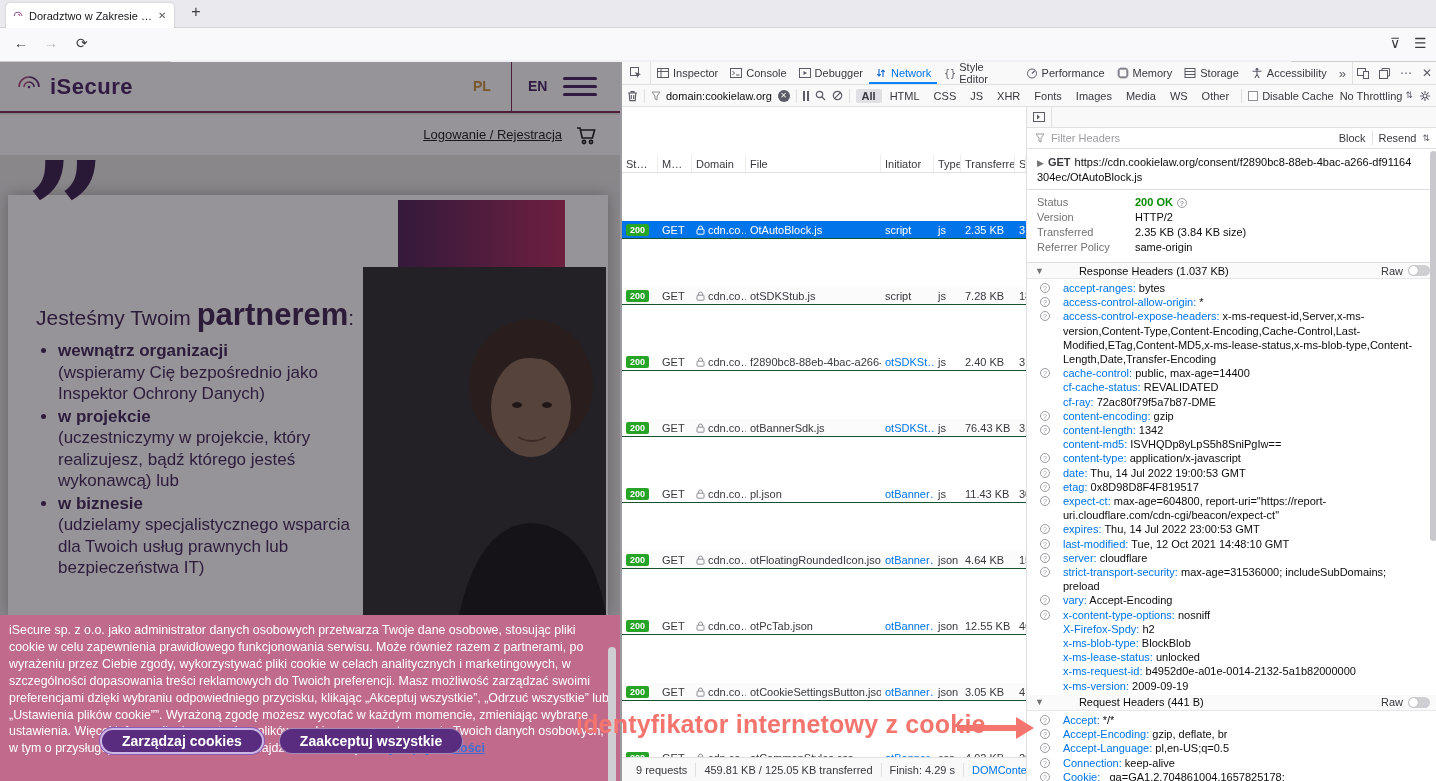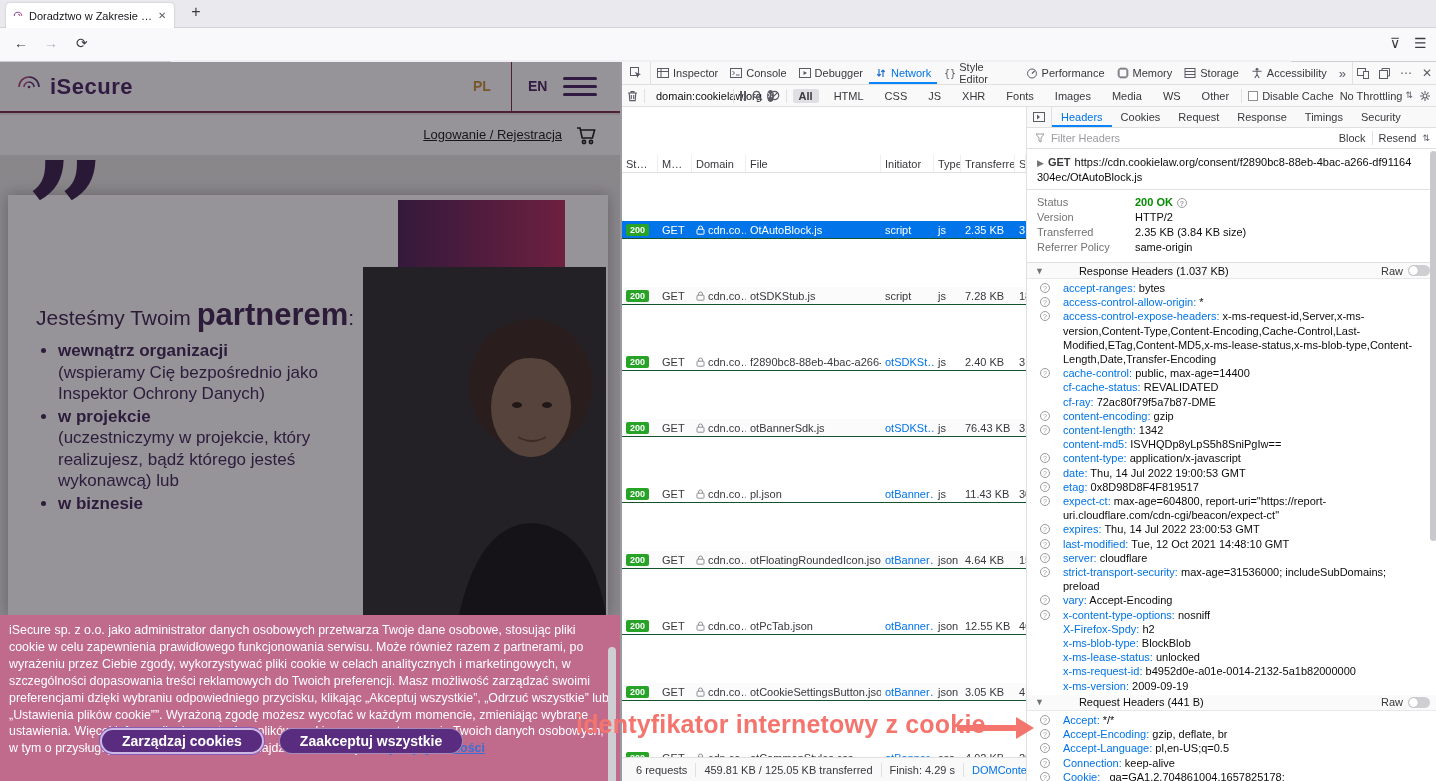--- a/index.html
+++ b/index.html
@@ -228,21 +228,21 @@
       <ellipse cx="154" cy="138" rx="5" ry="3" fill="#2b1d14"></ellipse>
       <ellipse cx="184" cy="138" rx="5" ry="3" fill="#2b1d14"></ellipse>
       <path d="M155 170 q14 8 28 0" stroke="#5e4030" stroke-width="2" fill="none"></path>
       <path d="M96 348 q20 -90 72 -92 q60 4 75 92 Z" fill="#141414"></path>
     </svg>
     <div class="quote-heading"><span>Jesteśmy Twoim </span><b>partnerem</b><span>:</span></div>
     <div class="bullets">
         <ul id="bulletList">
           <li><span class="b-title">wewnątrz organizacji</span><br><span>(wspieramy Cię bezpośrednio jako Inspektor Ochrony Danych)</span></li>
           <li><span class="b-title">w projekcie</span><br><span>(uczestniczymy w projekcie, który realizujesz, bądź którego jesteś wykonawcą) lub</span></li>
-          <li><span class="b-title">w biznesie</span><br></li>
+          <li><span class="b-title">w biznesie</span><br><span>(udzielamy specjalistycznego wsparcia dla Twoich usług prawnych lub bezpieczeństwa IT)</span></li>
         </ul>
       </div>
 
     <div class="page-overlay"></div>
     <div class="page-scroll-thumb"></div>
 
     <div class="cookie-banner">
       <div class="banner-text"><span>iSecure sp. z o.o. jako administrator danych osobowych przetwarza Twoje dane osobowe, stosując pliki cookie w celu zapewnienia prawidłowego funkcjonowania serwisu. Może również razem z partnerami, po wyrażeniu przez Ciebie zgody, wykorzystywać pliki cookie w celach analitycznych i marketingowych, w szczególności dopasowania treści reklamowych do Twoich preferencji. Masz możliwość zarządzać swoimi preferencjami dzięki wybraniu odpowiedniego przycisku, klikając „Akceptuj wszystkie”, „Odrzuć wszystkie” lub „Ustawienia plików cookie””. Wyrażoną zgodę możesz wycofać w każdym momencie, zmieniając wybrane ustawienia. Więcej informacji o korzystaniu z plików cookie oraz o przetwarzaniu Twoich danych osobowych, w tym o przysługujących Ci uprawnieniach, znajdziesz w naszej </span><a class="banner-link">Polityce prywatności</a></div>
       <div class="banner-buttons" id="bannerButtons">
           <button class="cbtn focused">Zarządzaj cookies</button>
@@ -380,21 +380,21 @@
         </span>
       <svg width="11" height="11" viewBox="0 0 11 11">
         <circle cx="4.5" cy="4.5" r="3.2" fill="none" stroke="#5b5b66" stroke-width="1.2"></circle>
           <path d="M7 7l3 3" stroke="#5b5b66" stroke-width="1.2"></path>
       </svg>
       <svg width="11" height="11" viewBox="0 0 11 11">
         <circle cx="5.5" cy="5.5" r="4.2" fill="none" stroke="#5b5b66" stroke-width="1.2"></circle>
           <path d="M2.6 8.4 8.4 2.6" stroke="#5b5b66" stroke-width="1.2"></path>
       </svg>
       <div class="vsep"></div>
-      <div id="typeFilters" style="display:flex;align-items:center;gap:9px">
+      <div id="typeFilters" style="display:flex;align-items:center;gap:2px">
           <span class="pill active">All</span>
           <span class="pill">HTML</span>
           <span class="pill">CSS</span>
           <span class="pill">JS</span>
           <span class="pill">XHR</span>
           <span class="pill">Fonts</span>
           <span class="pill">Images</span>
           <span class="pill">Media</span>
           <span class="pill">WS</span>
           <span class="pill">Other</span>
@@ -593,45 +593,37 @@
         </div>
     </div>
 
     <div class="net-statusbar">
       <svg width="12" height="13" viewBox="0 0 12 13">
         <g fill="none" stroke="#38383d" stroke-width="1.1">
             <circle cx="6" cy="7.4" r="4.4"></circle>
             <path d="M6 7.4V4.6M4.6 1h2.8"></path>
           </g>
       </svg>
-      <span>6 requests</span>
+      <span>9 requests</span>
       <span class="sb-sep"></span>
       <span>459.81 KB / 125.05 KB transferred</span>
       <span class="sb-sep"></span>
       <span>Finish: 4.29 s</span>
       <span class="sb-sep"></span>
       <span class="sb-blue">DOMContentLoaded:</span>
     </div>
 
     <div class="detail">
       <div class="detail-tabs">
         <span class="panel-toggle">
           <svg width="12" height="10" viewBox="0 0 12 10">
               <rect x="0.5" y="0.5" width="11" height="9" fill="none" stroke="#5b5b66"></rect>
               <path d="M4 2.5 7 5 4 7.5Z" fill="#5b5b66"></path>
             </svg>
         </span>
-        <span id="detailTabs" style="display:flex">
-            <span class="detail-tab active">Headers</span>
-            <span class="detail-tab">Cookies</span>
-            <span class="detail-tab">Request</span>
-            <span class="detail-tab">Response</span>
-            <span class="detail-tab">Timings</span>
-            <span class="detail-tab">Security</span>
-          </span>
       </div>
       <div class="hdr-filter-row">
         <svg width="10" height="10" viewBox="0 0 10 10">
           <path d="M1 1h8L6 5v4L4 8V5Z" fill="none" stroke="#9b9b9f" stroke-width="1"></path>
         </svg>
         <span class="placeholder">Filter Headers</span>
         <span class="hdr-actions">
           <span>Block</span>
           <span class="vsep"></span>
           <span>Resend</span>

